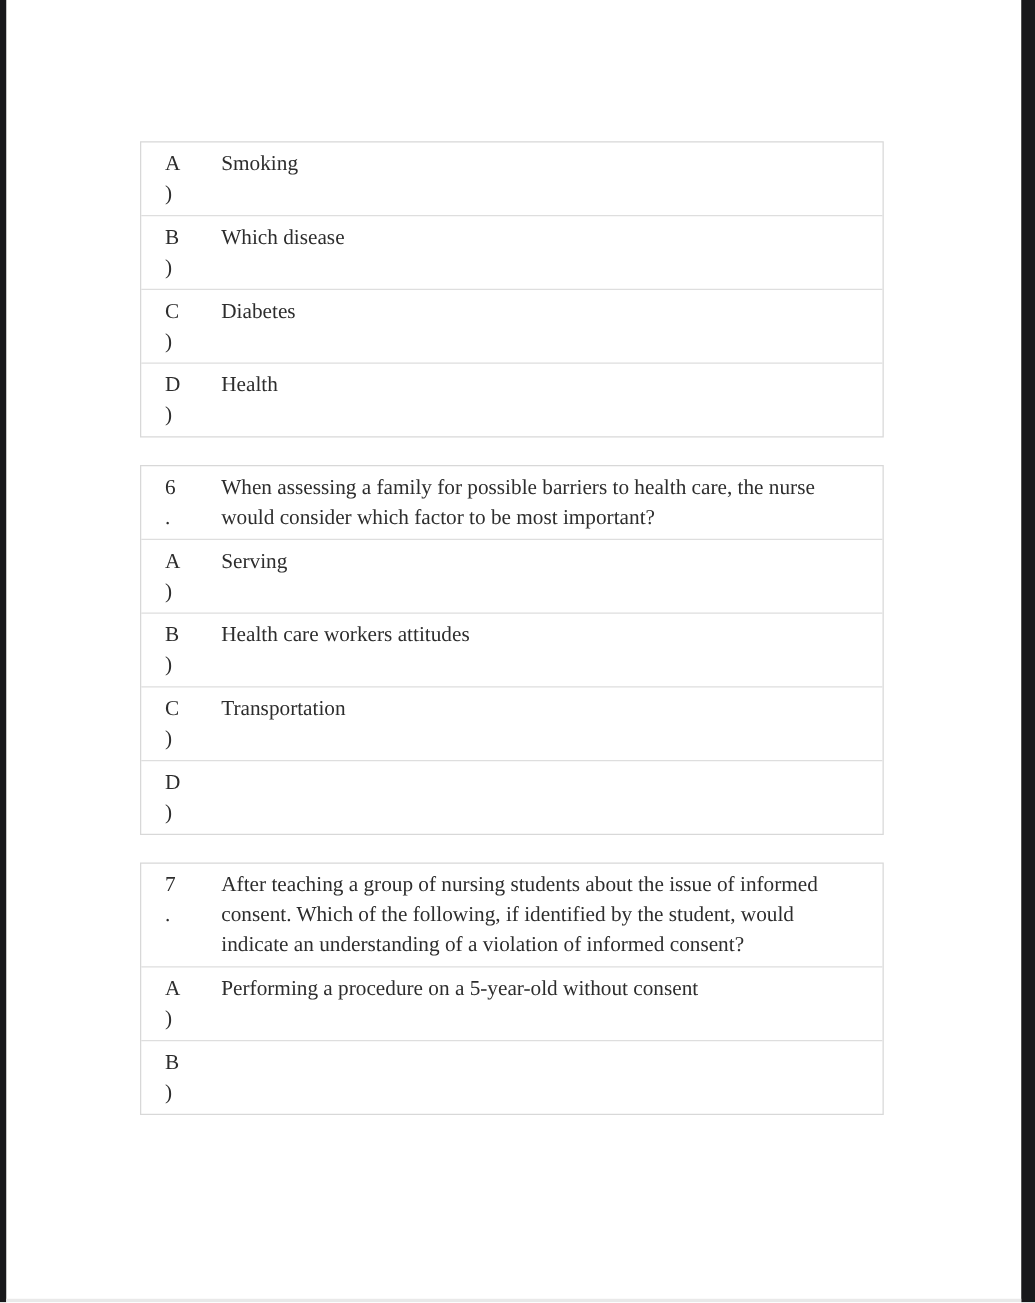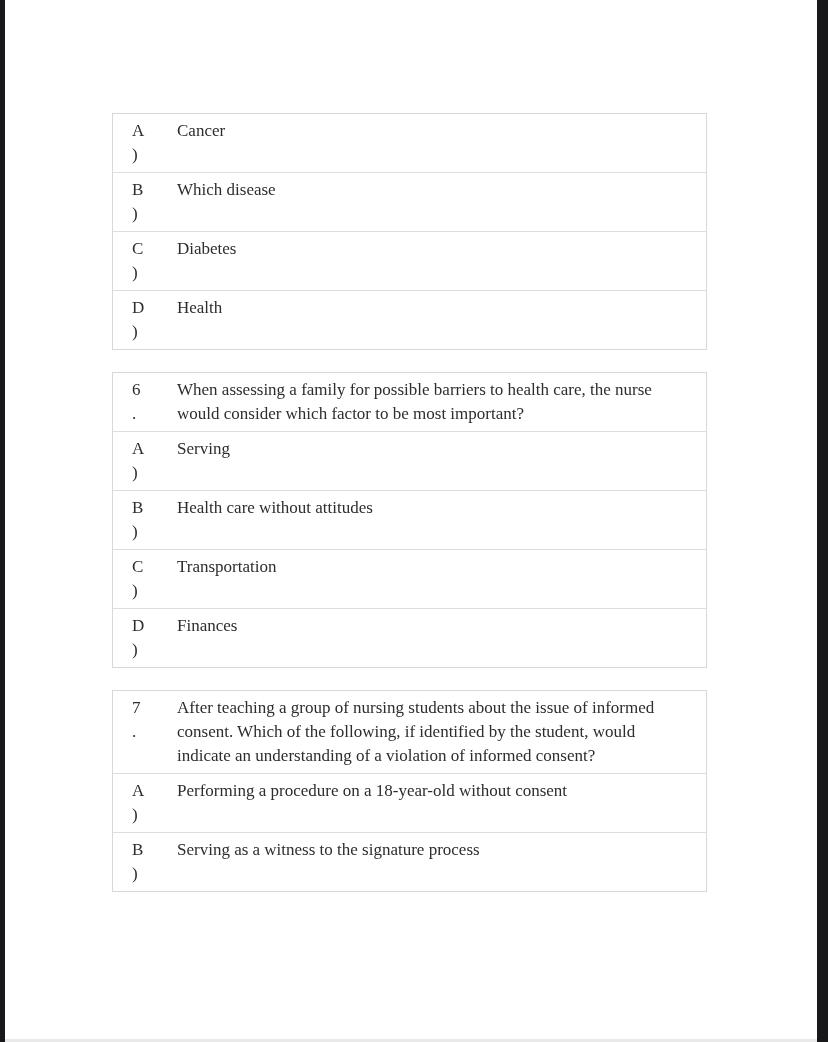--- a/index.html
+++ b/index.html
@@ -76,21 +76,21 @@
 <div class="screen">
   <div class="edge edge-left"></div>
   <div class="edge edge-right"></div>
   <div class="page">
       <div class="qtable t0">
         <div class="trow">
           <div class="label-cell">
             <span class="lbl-line">A</span>
             <span class="lbl-line">)</span>
           </div>
-          <div class="text-cell">Cancer</div>
+          <div class="text-cell">Smoking</div>
         </div>
         <div class="trow">
           <div class="label-cell">
             <span class="lbl-line">B</span>
             <span class="lbl-line">)</span>
           </div>
           <div class="text-cell">Which disease</div>
         </div>
         <div class="trow">
           <div class="label-cell">
@@ -120,55 +120,53 @@
             <span class="lbl-line">A</span>
             <span class="lbl-line">)</span>
           </div>
           <div class="text-cell">Serving</div>
         </div>
         <div class="trow">
           <div class="label-cell">
             <span class="lbl-line">B</span>
             <span class="lbl-line">)</span>
           </div>
-          <div class="text-cell">Health care without attitudes</div>
+          <div class="text-cell">Health care workers attitudes</div>
         </div>
         <div class="trow">
           <div class="label-cell">
             <span class="lbl-line">C</span>
             <span class="lbl-line">)</span>
           </div>
           <div class="text-cell">Transportation</div>
         </div>
         <div class="trow">
           <div class="label-cell">
             <span class="lbl-line">D</span>
             <span class="lbl-line">)</span>
           </div>
-          <div class="text-cell">Finances</div>
         </div>
       </div>
       <div class="qtable t2">
         <div class="trow">
           <div class="label-cell">
             <span class="lbl-line">7</span>
             <span class="lbl-line">.</span>
           </div>
           <div class="text-cell">After teaching a group of nursing students about the issue of informed consent. Which of the following, if identified by the student, would indicate an understanding of a violation of informed consent?</div>
         </div>
         <div class="trow">
           <div class="label-cell">
             <span class="lbl-line">A</span>
             <span class="lbl-line">)</span>
           </div>
-          <div class="text-cell">Performing a procedure on a 18-year-old without consent</div>
+          <div class="text-cell">Performing a procedure on a 5-year-old without consent</div>
         </div>
         <div class="trow">
           <div class="label-cell">
             <span class="lbl-line">B</span>
             <span class="lbl-line">)</span>
           </div>
-          <div class="text-cell">Serving as a witness to the signature process</div>
         </div>
       </div>
     </div>
   <div class="bottom-line"></div>
 </div>
 
 </body></html>

